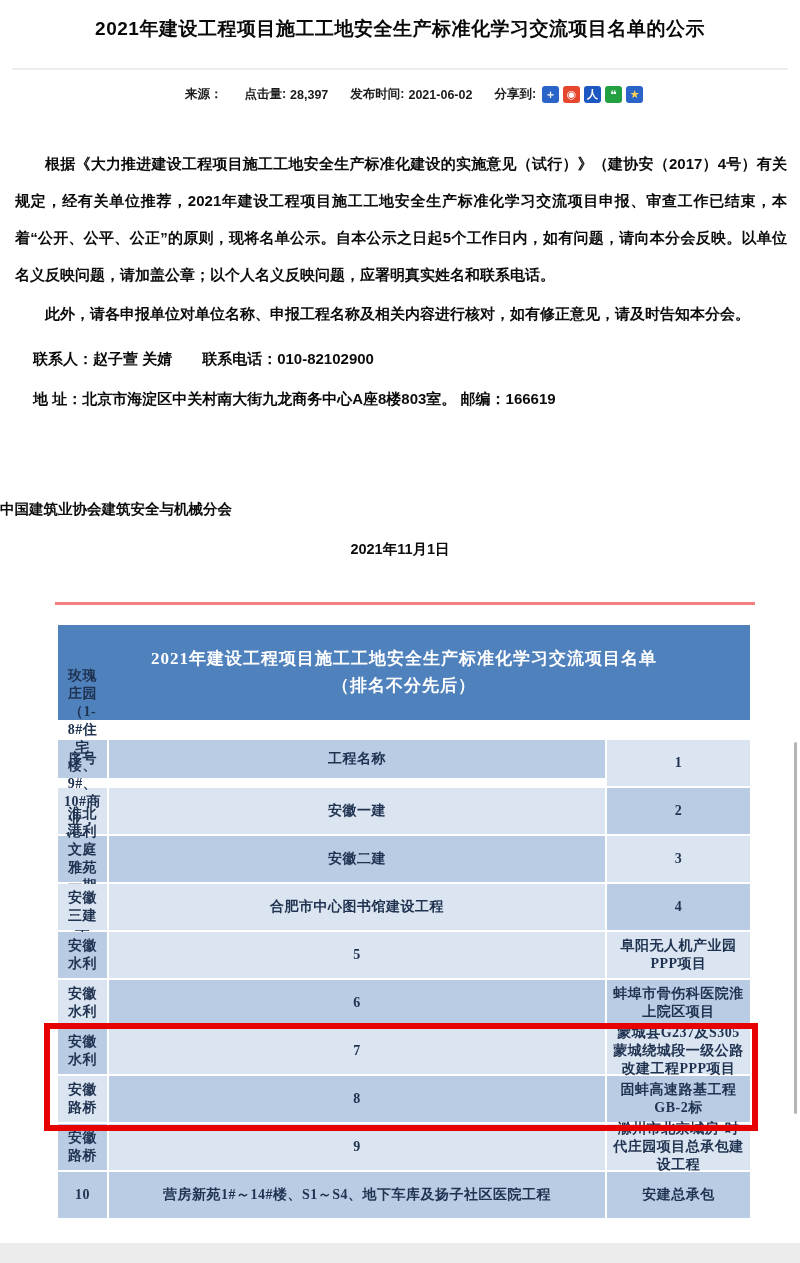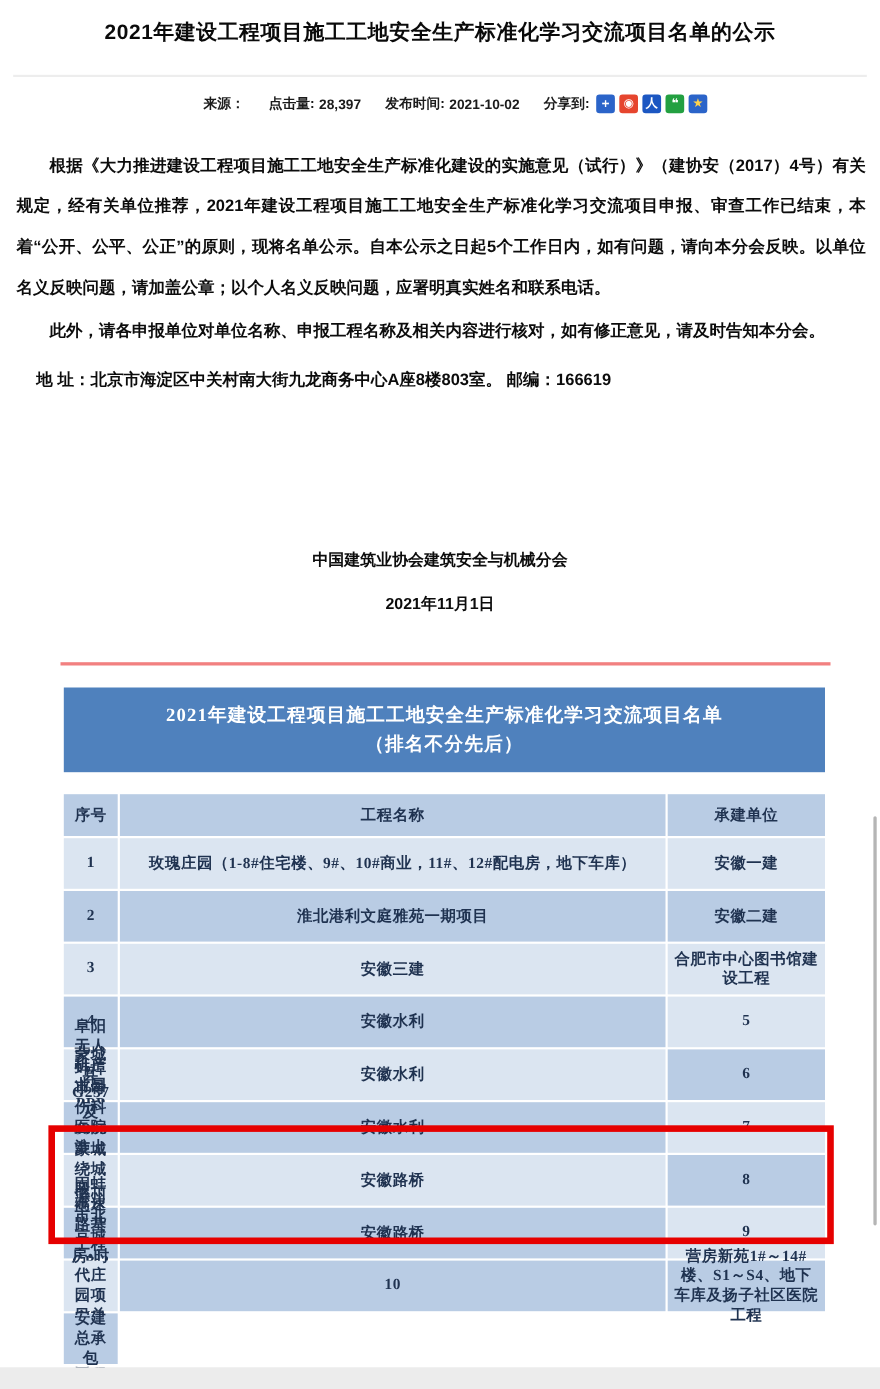--- a/index.html
+++ b/index.html
@@ -27,30 +27,30 @@
     align-items:center;gap:22px;font-size:12.5px;font-weight:bold;color:#1b1b1b;padding-left:28px;
   }
   .meta-item{display:inline-flex;gap:4px;align-items:center;white-space:nowrap;}
   .share-group{display:inline-flex;align-items:center;gap:6px;}
   .share-icons{display:inline-flex;gap:4px;align-items:center;}
   .share-ic{
     width:17px;height:17px;border-radius:3px;color:#fff;display:inline-flex;
     align-items:center;justify-content:center;font-size:11px;line-height:1;cursor:pointer;
     font-weight:bold;
   }
-  .content{position:absolute;top:132px;left:15px;right:13px;font-size:15px;font-weight:bold;color:#0c0c0c;}
+  .content{position:absolute;top:145px;left:15px;right:13px;font-size:15px;font-weight:bold;color:#0c0c0c;}
   .para1{text-indent:2em;line-height:37px;text-align:justify;margin-bottom:6px;}
   .para2{text-indent:2em;line-height:30px;margin-bottom:10px;}
   .contact-line{padding-left:18px;line-height:40px;white-space:nowrap;}
-  .signature-org{position:absolute;top:500px;left:0;right:0;text-align:center;font-size:14.5px;font-weight:bold;color:#0c0c0c;}
+  .signature-org{position:absolute;top:500px;left:0;right:0;font-size:14.5px;font-weight:bold;color:#0c0c0c;}
   .signature-date{position:absolute;top:540px;left:0;right:0;text-align:center;font-size:14.5px;font-weight:bold;color:#0c0c0c;}
   .red-line{position:absolute;top:602px;left:55px;width:700px;height:3px;background:var(--red-line);}
   .table-wrap{position:absolute;top:625px;left:58px;width:692px;font-family:"Liberation Serif","DejaVu Serif",serif;}
   .table-title{
-    background:var(--table-header-bg);color:#fff;height:77px;display:flex;flex-direction:column;
+    background:var(--table-header-bg);color:#fff;height:95px;display:flex;flex-direction:column;
     justify-content:center;text-align:center;font-size:17px;font-weight:bold;line-height:1.55;letter-spacing:1px;
   }
   .grid{display:grid;grid-template-columns:49px 1fr 143px;gap:2px;background:#fff;margin-top:20px;}
   .cell{
     display:flex;align-items:center;justify-content:center;text-align:center;
     font-size:14px;font-weight:bold;color:var(--table-text);padding:2px 6px;letter-spacing:.5px;
   }
   .cell.hdr{height:38px;background:var(--header-row-bg);}
   .cell.light{height:46px;background:var(--row-light);}
   .cell.dark{height:46px;background:var(--row-dark);}
@@ -69,54 +69,54 @@
 <div class="divider"></div>
 
 <div class="meta-row">
   <span class="meta-item">来源：</span>
   <span class="meta-item">
     <span>点击量:</span>
     <span>28,397</span>
   </span>
   <span class="meta-item">
     <span>发布时间:</span>
-    <span>2021-10-02</span>
+    <span>2021-06-02</span>
   </span>
   <span class="meta-item share-group">
     <span>分享到:</span>
     <span class="share-icons">
         <span class="share-ic" style="background: rgb(43, 100, 201); color: rgb(255, 255, 255);">＋</span>
         <span class="share-ic" style="background: rgb(230, 69, 46); color: rgb(255, 255, 255);">◉</span>
         <span class="share-ic" style="background: rgb(28, 87, 194); color: rgb(255, 255, 255);">人</span>
         <span class="share-ic" style="background: rgb(35, 160, 65); color: rgb(255, 255, 255);">❝</span>
         <span class="share-ic" style="background: rgb(43, 100, 201); color: rgb(255, 210, 77);">★</span>
       </span>
   </span>
 </div>
 
 <div class="content">
   <p class="para1">根据《大力推进建设工程项目施工工地安全生产标准化建设的实施意见（试行）》（建协安（2017）4号）有关规定，经有关单位推荐，2021年建设工程项目施工工地安全生产标准化学习交流项目申报、审查工作已结束，本着“公开、公平、公正”的原则，现将名单公示。自本公示之日起5个工作日内，如有问题，请向本分会反映。以单位名义反映问题，请加盖公章；以个人名义反映问题，应署明真实姓名和联系电话。</p>
   <p class="para2">此外，请各申报单位对单位名称、申报工程名称及相关内容进行核对，如有修正意见，请及时告知本分会。</p>
+  <div class="contact-line">联系人：赵子萱 关婧　　联系电话：010-82102900</div>
   <div class="contact-line">地 址：北京市海淀区中关村南大街九龙商务中心A座8楼803室。 邮编：166619</div>
 </div>
 
 <div class="signature-org">中国建筑业协会建筑安全与机械分会</div>
 <div class="signature-date">2021年11月1日</div>
 
 <div class="red-line"></div>
 
 <div class="table-wrap">
   <div class="table-title">
     <div>2021年建设工程项目施工工地安全生产标准化学习交流项目名单</div>
     <div>（排名不分先后）</div>
   </div>
   <div class="grid">
       <div class="cell hdr">序号</div>
       <div class="cell hdr">工程名称</div>
-      <div class="cell hdr">承建单位</div>
       <div class="cell light">1</div>
       <div class="cell light">玫瑰庄园（1-8#住宅楼、9#、10#商业，11#、12#配电房，地下车库）</div>
       <div class="cell light">安徽一建</div>
       <div class="cell dark">2</div>
       <div class="cell dark">淮北港利文庭雅苑一期项目</div>
       <div class="cell dark">安徽二建</div>
       <div class="cell light">3</div>
       <div class="cell light">安徽三建</div>
       <div class="cell light">合肥市中心图书馆建设工程</div>
       <div class="cell dark">4</div>

